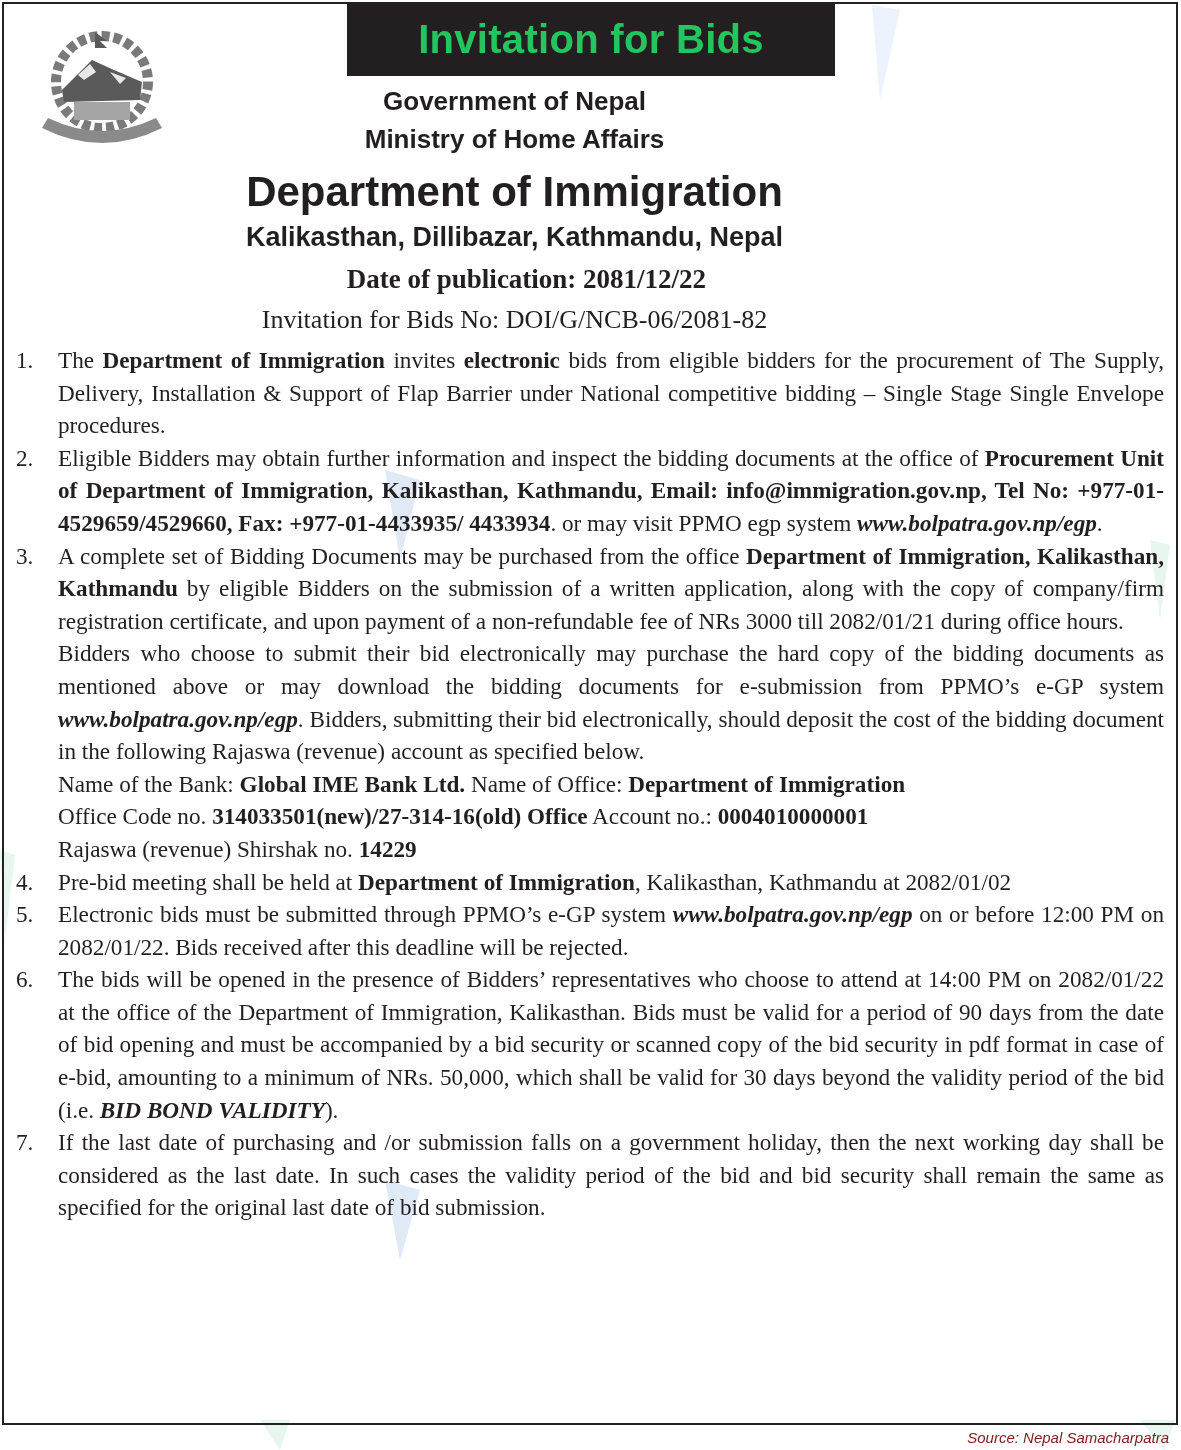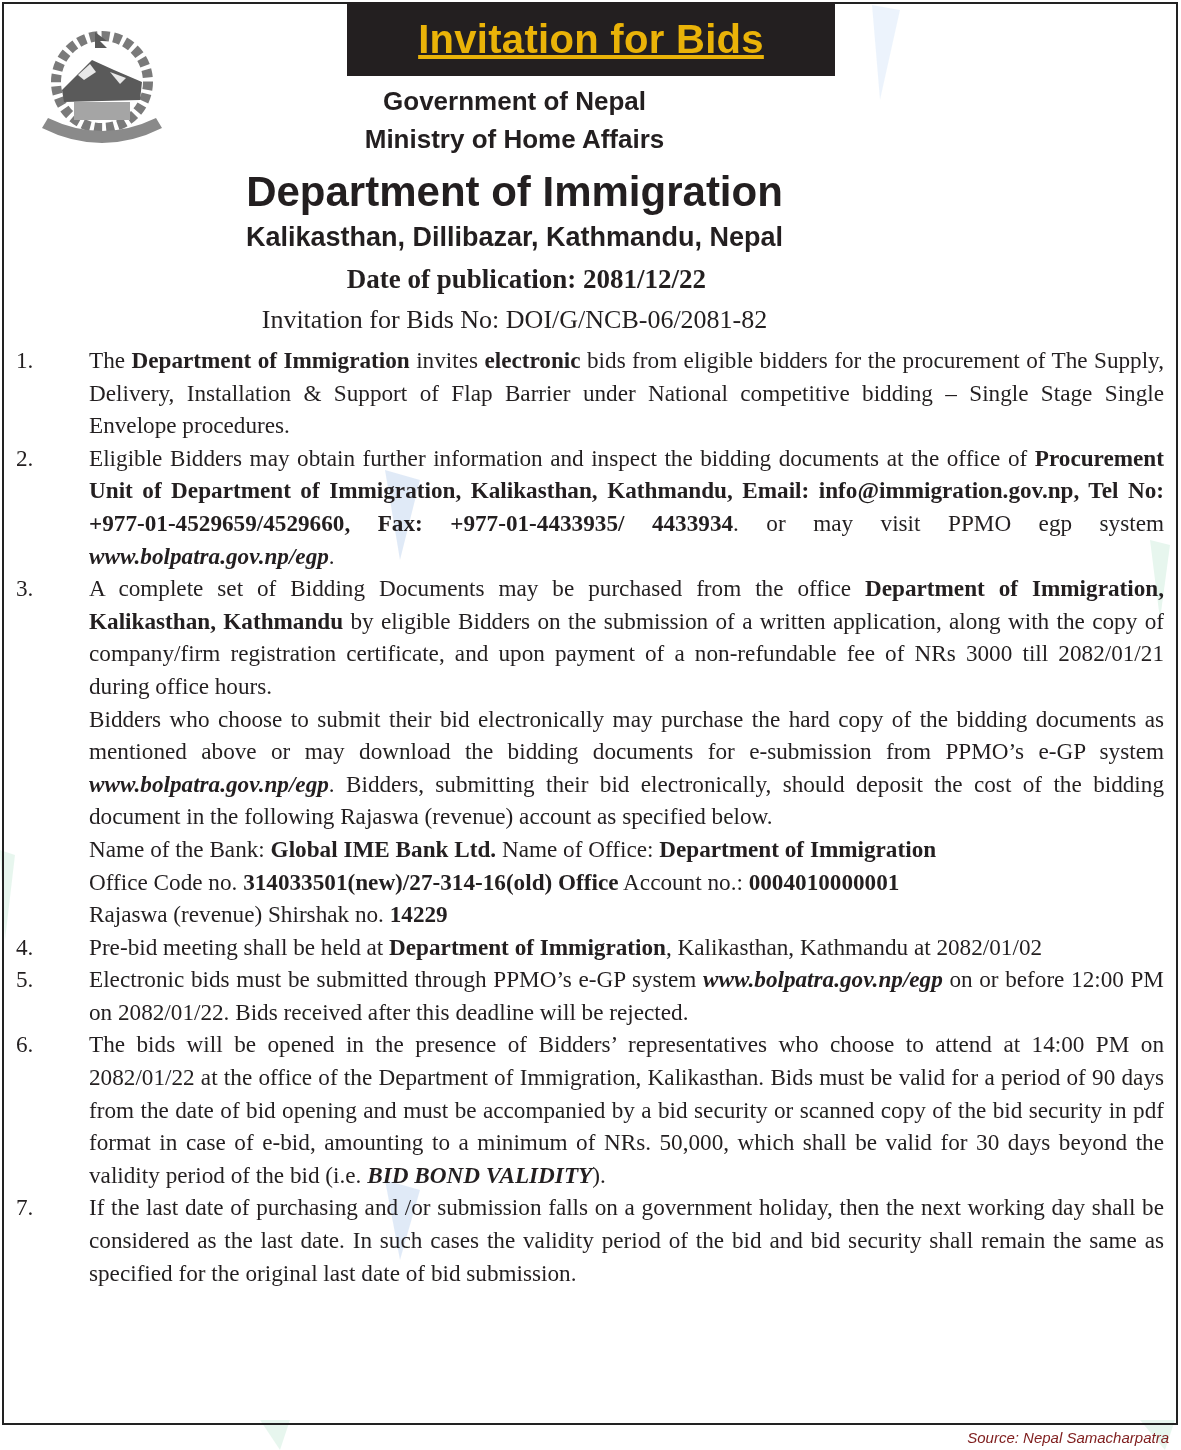--- a/index.html
+++ b/index.html
@@ -4,40 +4,40 @@
   <style>
     html, body { margin: 0; padding: 0; background: #ffffff; }
     body { width: 1181px; height: 1450px; position: relative; overflow: hidden; }
     .frame {
       position: absolute; left: 2px; top: 2px; width: 1172px; height: 1419px;
       border: 2px solid #222222; box-sizing: content-box;
     }
     .emblem { position: absolute; left: 22px; top: 20px; width: 160px; height: 130px; }
     .title-bar {
       position: absolute; left: 347px; top: 2px; width: 488px; height: 74px;
-      background: #231f20; color: #eab308;
+      background: #231f20; color: #22c55e;
       font-family: "Liberation Sans", sans-serif; font-weight: bold; font-size: 40px;
-      display: flex; align-items: center; justify-content: center; letter-spacing: 0.3px; text-decoration: underline;
+      display: flex; align-items: center; justify-content: center; letter-spacing: 0.3px;
     }
     .hdr { position: absolute; left: 0; width: 1029px; text-align: center; color: #231f20; }
     .sans { font-family: "Liberation Sans", sans-serif; }
     .serif { font-family: "Liberation Serif", serif; }
     .h-gov { top: 86px; font-size: 26px; font-weight: bold; }
     .h-min { top: 124px; font-size: 26px; font-weight: bold; text-align: center; }
     .h-dept { top: 168px; font-size: 42px; font-weight: bold; }
     .h-addr { top: 222px; font-size: 27px; font-weight: bold; }
     .h-date { top: 264px; font-size: 27px; font-weight: bold; padding-left: 12px; }
     .h-ifb { top: 305px; font-size: 26px; }
     .body {
       position: absolute; left: 16px; top: 344px; width: 1148px;
       font-family: "Liberation Serif", serif; font-size: 23.2px; line-height: 32.6px; color: #231f20;
     }
     .item { display: flex; text-align: justify; }
     .num { width: 42px; flex: 0 0 42px; }
-    .txt { flex: 1; margin-left: 31px; }
+    .txt { flex: 1; }
     .txt p { margin: 0; text-align: justify; }
     .sub { text-align-last: left; }
     b { font-weight: bold; }
     i.url { font-style: italic; font-weight: bold; }
     .source {
       position: absolute; right: 12px; top: 1429px;
       font-family: "Liberation Sans", sans-serif; font-style: italic; font-size: 15px; color: #7f1d1d;
     }
     .wm { position: absolute; pointer-events: none; opacity: 0.18; }
   </style>

